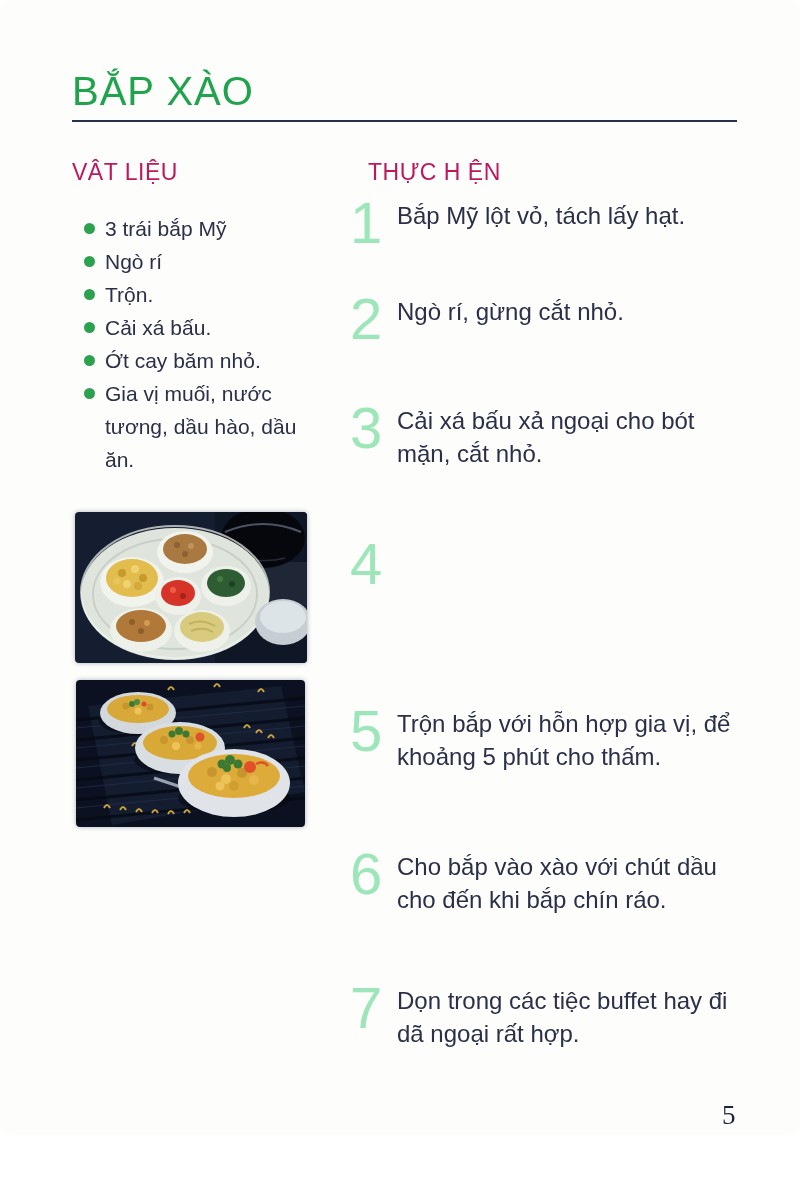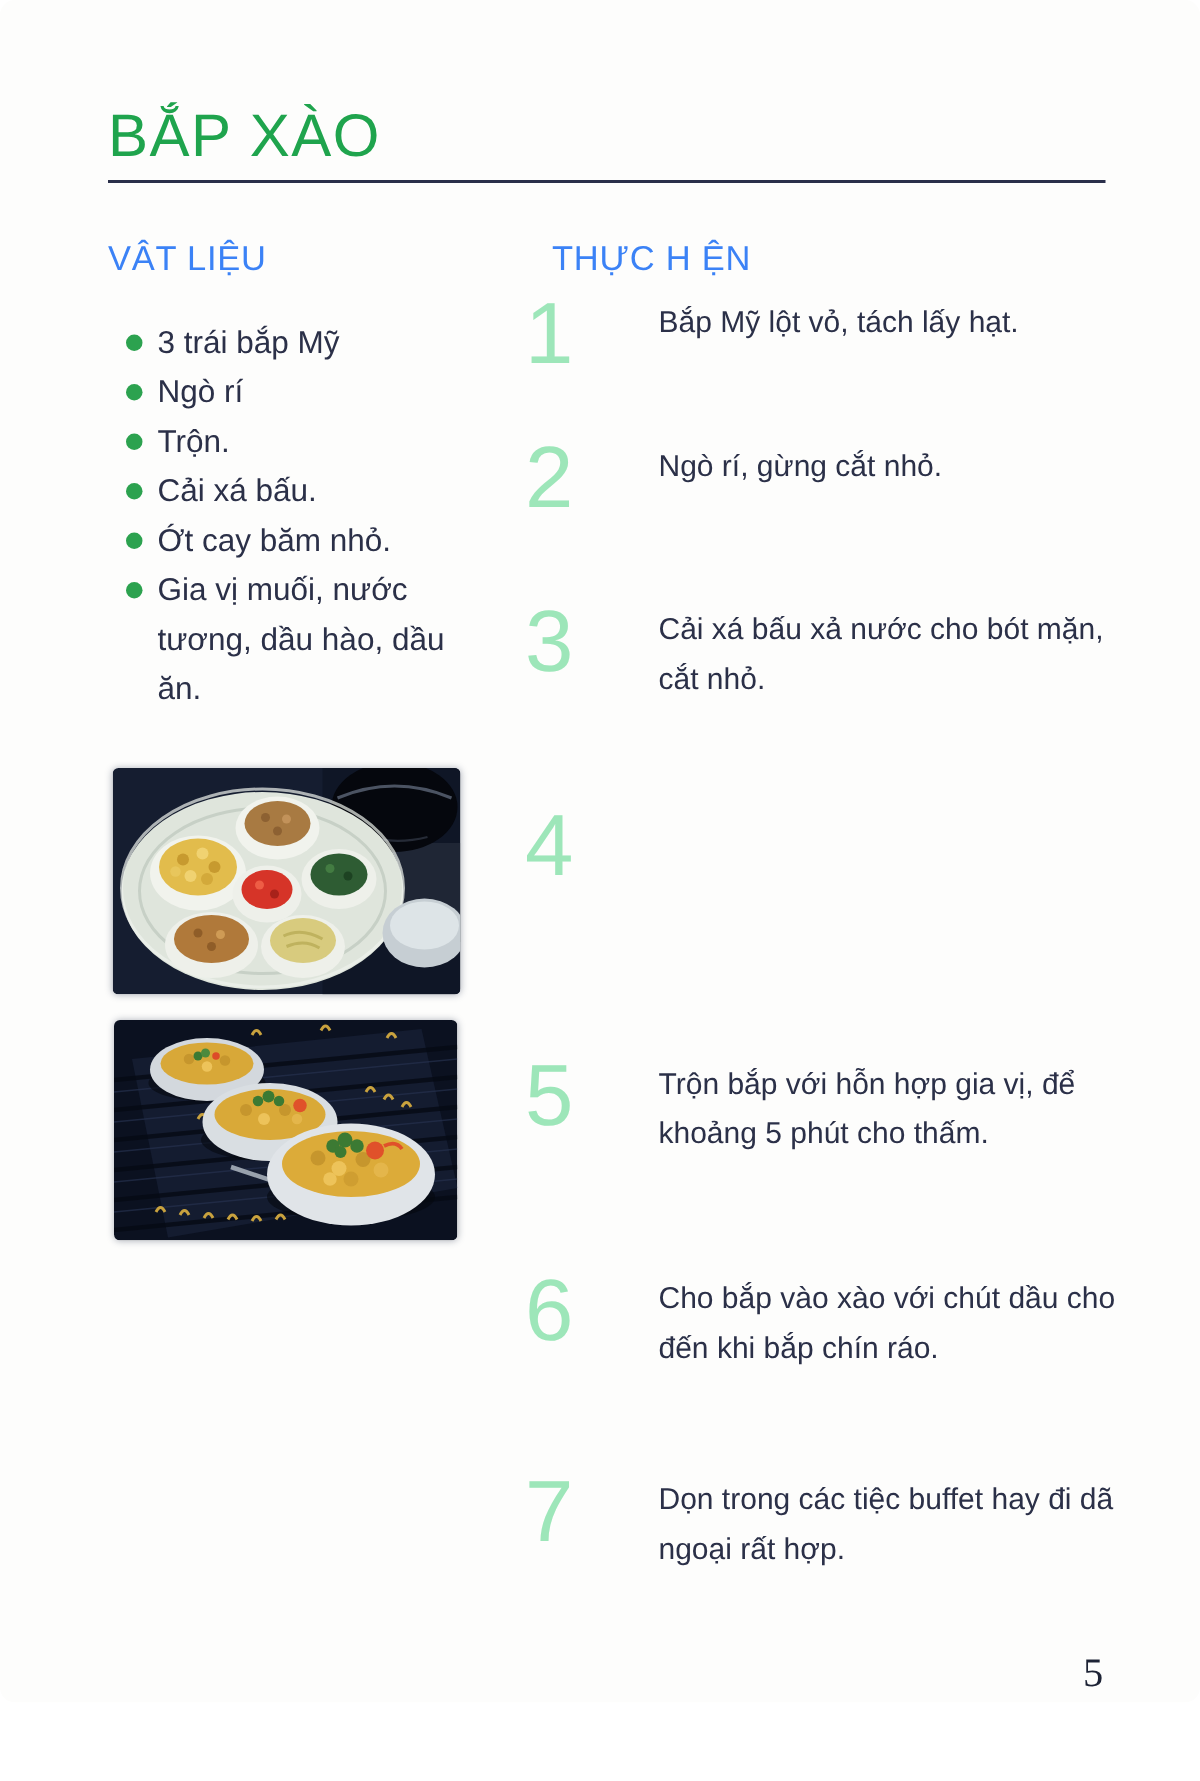--- a/index.html
+++ b/index.html
@@ -20,21 +20,21 @@
     color:#1fa44d;
   }
   .title-divider{
     position:absolute;left:72px;top:120px;
     width:665px;height:2px;background:#2a2f4a;
   }
   
   .col-header{
     position:absolute;top:157px;
     font-size:23px;line-height:30px;
-    color:#3b82f6;letter-spacing:0.5px;
+    color:#be185d;letter-spacing:0.5px;
   }
   .col-header.left{left:72px;}
   .col-header.right{left:368px;}
   
   .ingredients{
     position:absolute;left:72px;top:200px;
     width:222px;list-style:none;margin:12px;padding:0;
     font-size:21px;line-height:33px;
   }
   .ingredients li{
@@ -58,23 +58,22 @@
     position:absolute;left:350px;width:405px;
     display:flex;align-items:flex-start;
   }
   .step .num{
     width:47px;flex:0 0 47px;
     font-size:58px;line-height:52px;
     color:#9de6b9;font-weight:400;
   }
   .step .txt{
     width:350px;
-    font-size:20px;line-height:33px;
+    font-size:24px;line-height:33px;
     padding-top:2px;
-    margin-left:42px;
   }
   .s1{top:197px}.s2{top:293px}.s3{top:402px}.s4{top:538px}
   .s5{top:705px}.s6{top:848px}.s7{top:982px}
   
   .page-number{
     position:absolute;left:722px;top:1100px;
     font-family:"Liberation Serif", serif;
     font-size:27px;color:#1d2335;
   }
 </style>
@@ -239,21 +238,21 @@
   <div class="step s1">
     <div class="num">1</div>
     <div class="txt">Bắp Mỹ lột vỏ, tách lấy hạt.</div>
   </div>
   <div class="step s2">
     <div class="num">2</div>
     <div class="txt">Ngò rí, gừng cắt nhỏ.</div>
   </div>
   <div class="step s3">
     <div class="num">3</div>
-    <div class="txt">Cải xá bấu xả nước cho bót mặn, cắt nhỏ.</div>
+    <div class="txt">Cải xá bấu xả ngoại cho bót mặn, cắt nhỏ.</div>
   </div>
   <div class="step s4">
     <div class="num">4</div>
   </div>
   <div class="step s5">
     <div class="num">5</div>
     <div class="txt">Trộn bắp với hỗn hợp gia vị, để khoảng 5 phút cho thấm.</div>
   </div>
   <div class="step s6">
     <div class="num">6</div>

